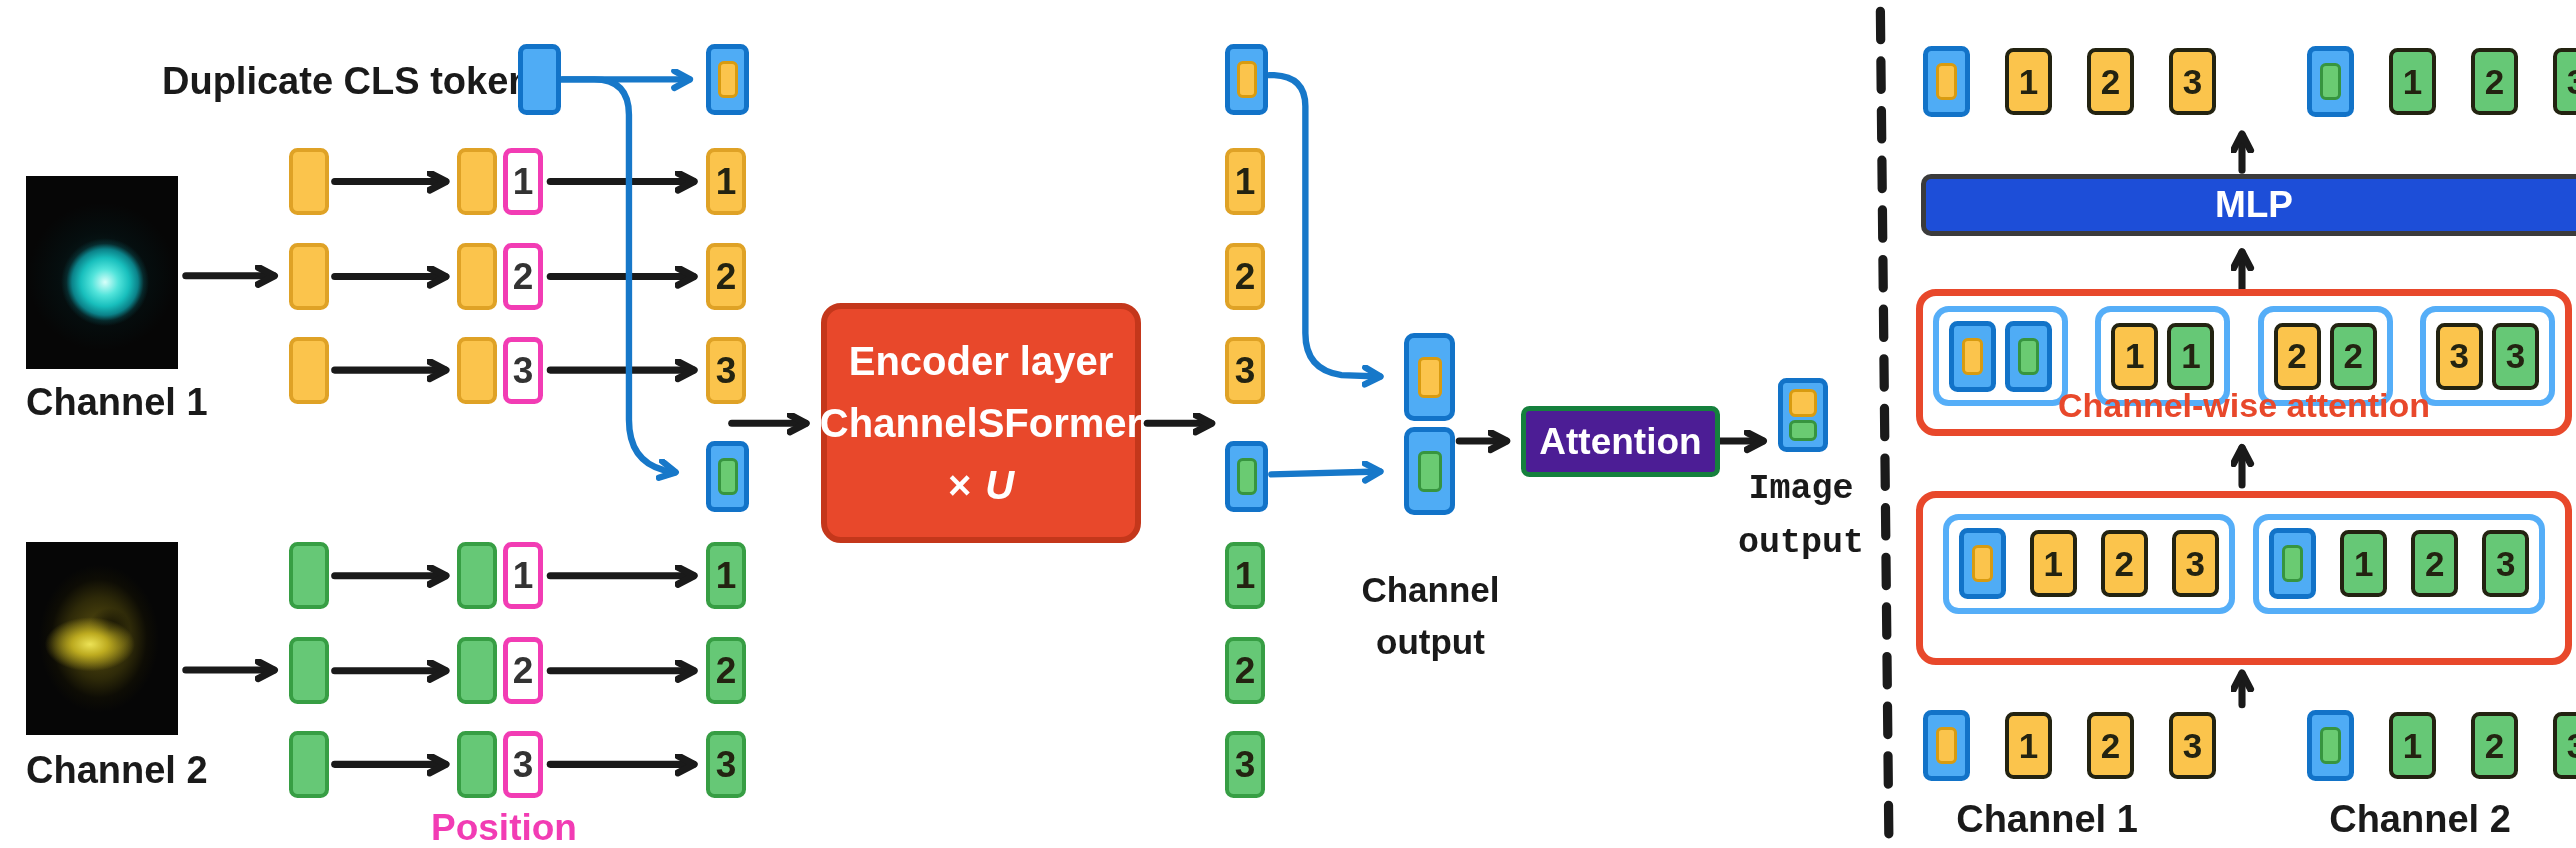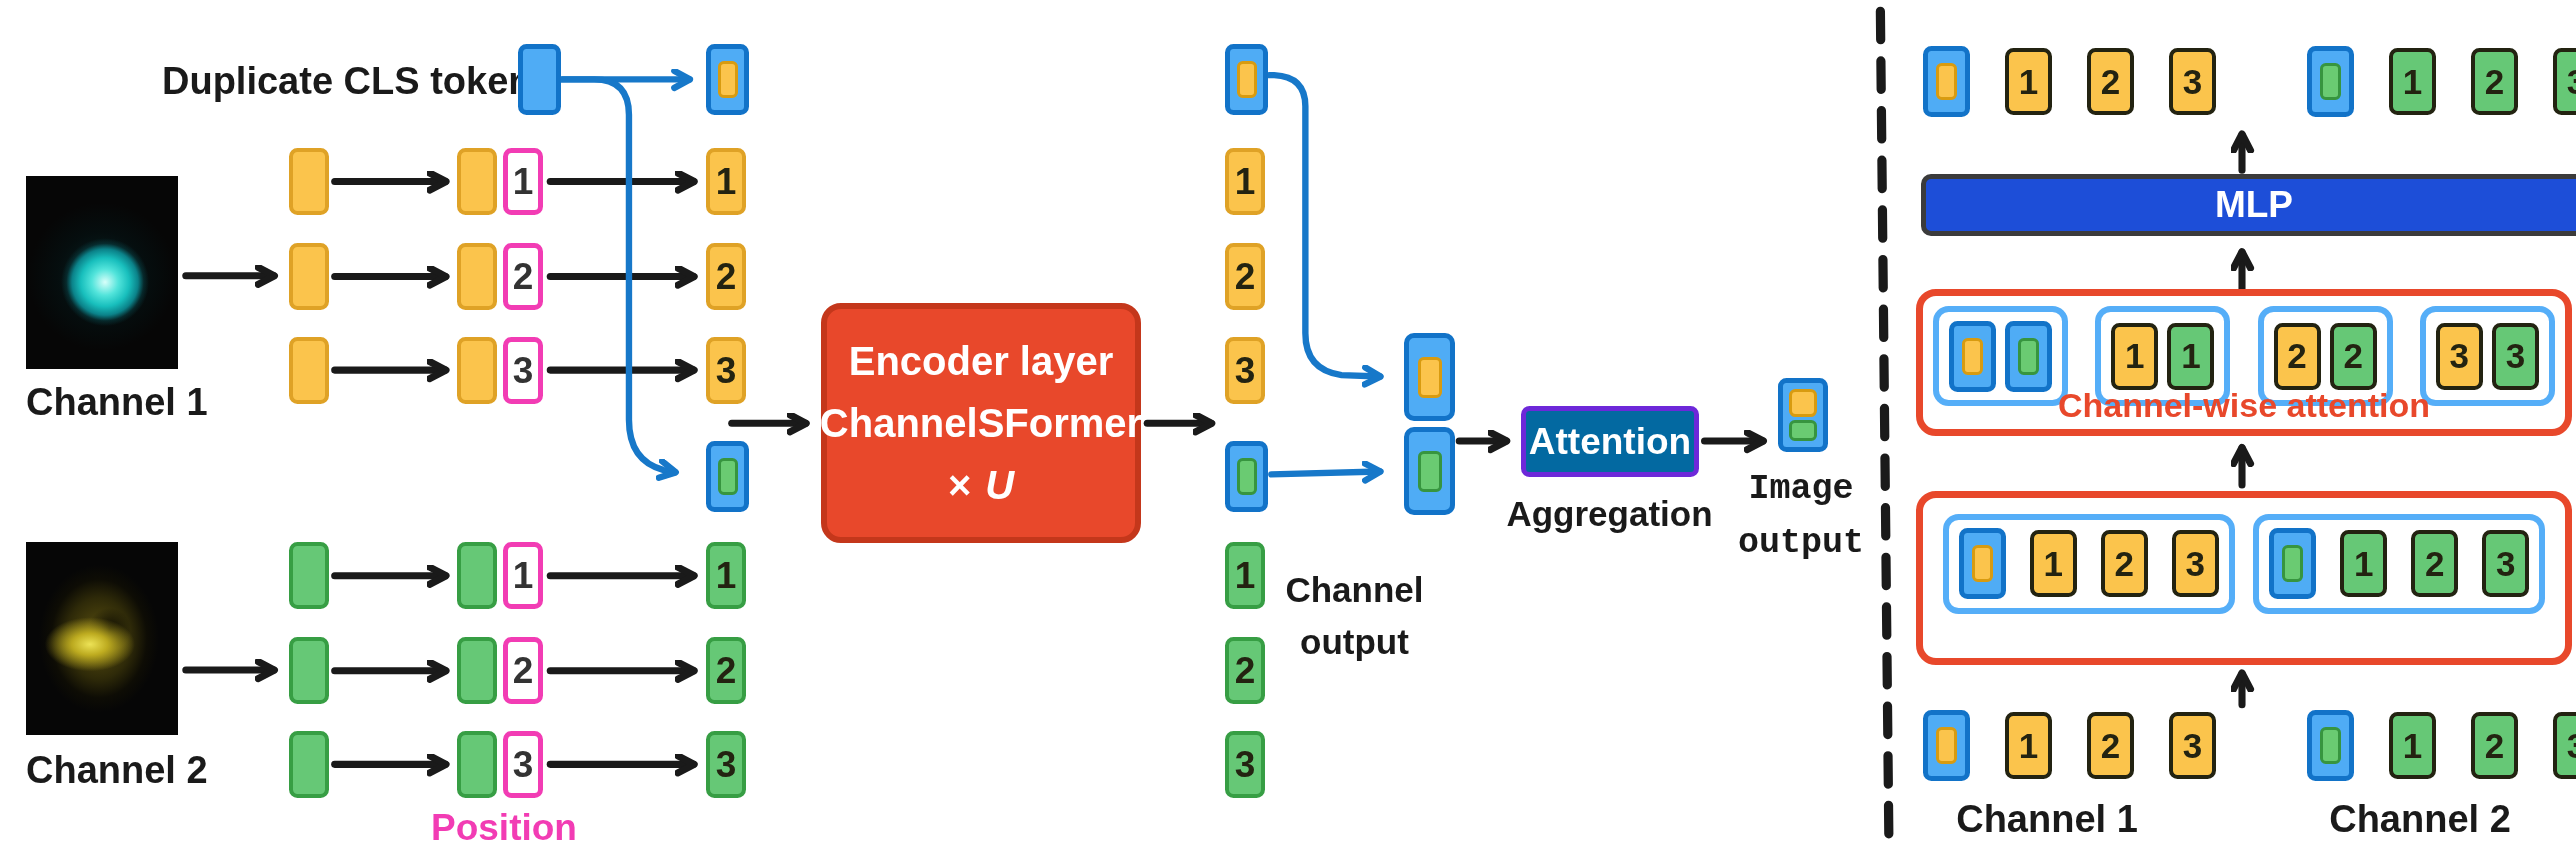--- a/index.html
+++ b/index.html
@@ -33,22 +33,22 @@
           radial-gradient(circle 74px at 50% 52%, rgba(10,70,72,0.5) 0%, rgba(4,28,30,0.35) 60%, rgba(0,0,0,0) 100%), #060606;}
   #ch2img{background:radial-gradient(ellipse 45px 27px at 42% 53%, rgba(245,235,90,0.95) 0%, rgba(210,190,35,0.85) 40%, rgba(0,0,0,0) 100%),
           radial-gradient(circle 21px at 55% 45%, rgba(0,0,0,0.85) 0%, rgba(0,0,0,0) 100%),
           radial-gradient(ellipse 60px 74px at 48% 50%, rgba(170,150,25,0.55) 0%, rgba(95,85,12,0.45) 55%, rgba(25,22,3,0.4) 80%, rgba(0,0,0,0) 100%), #060606;}
   .encoder{position:absolute;left:821px;top:303px;width:320px;height:240px;box-sizing:border-box;
            background:#E8482B;border:6.4px solid #C4371B;border-radius:20px;color:#ffffff;
            display:flex;flex-direction:column;align-items:center;justify-content:center;gap:17px;
            font-weight:700;font-size:40px;}
   .encoder .l3{display:flex;gap:14px;}
   .encoder i{font-style:italic;}
-  .attnbtn{position:absolute;left:1521px;top:406px;width:178px;height:71px;box-sizing:border-box;
-           background:#0369a1;border:5px solid #6d28d9;border-radius:8.5px;color:#fff;
+  .attnbtn{position:absolute;left:1521px;top:406px;width:199px;height:71px;box-sizing:border-box;
+           background:#4c1d95;border:5px solid #15803d;border-radius:8.5px;color:#fff;
            display:flex;align-items:center;justify-content:center;font-weight:700;font-size:37px;}
   .twoline{position:absolute;font-weight:700;font-size:35px;color:#1A1A1A;text-align:center;line-height:52px;}
   .pinklabel{position:absolute;left:355px;top:807px;width:298px;text-align:center;
              font-weight:700;font-size:37px;color:#F23CB4;}
   
   .rrow{position:absolute;display:flex;gap:35px;align-items:center;}
   .rtok{position:static;width:47px;height:67px;box-sizing:border-box;border:4.3px solid;border-radius:8.5px;
         display:flex;align-items:center;justify-content:center;font-weight:700;font-size:35px;color:#232311;}
   .rcls{position:static;width:47px;height:71px;box-sizing:border-box;background:#4FACF5;border:5px solid #1273C8;
         border-radius:8.5px;display:flex;align-items:center;justify-content:center;}
@@ -177,27 +177,26 @@
   <div class="tok sz g" style="left:1225px;top:542px;">1</div>
   <div class="tok sz g" style="left:1225px;top:637px;">2</div>
   <div class="tok sz g" style="left:1225px;top:731px;">3</div>
 
   <div class="chout" style="left:1404px;top:333px;">
       <div class="inner iy"></div>
     </div>
   <div class="chout" style="left:1404px;top:427px;">
       <div class="inner ig"></div>
     </div>
-  <div class="twoline" style="left:1248px;top:564px;width:213px;">
+  <div class="twoline" style="left:1324px;top:564px;width:213px;">
     <div>Channel</div>
     <div>output</div>
   </div>
 
   <div class="attnbtn">Attention</div>
-  <div class="twoline" style="left:1496px;top:488px;width:227px;">Aggregation</div>
 
   <div class="imgout">
     <div class="oy"></div>
     <div class="og"></div>
   </div>
   <div class="twoline" style="left:1716px;top:462px;width:170px;line-height:54px;font-family:Liberation Mono, monospace;">
     <div>Image</div>
     <div>output</div>
   </div>
 

